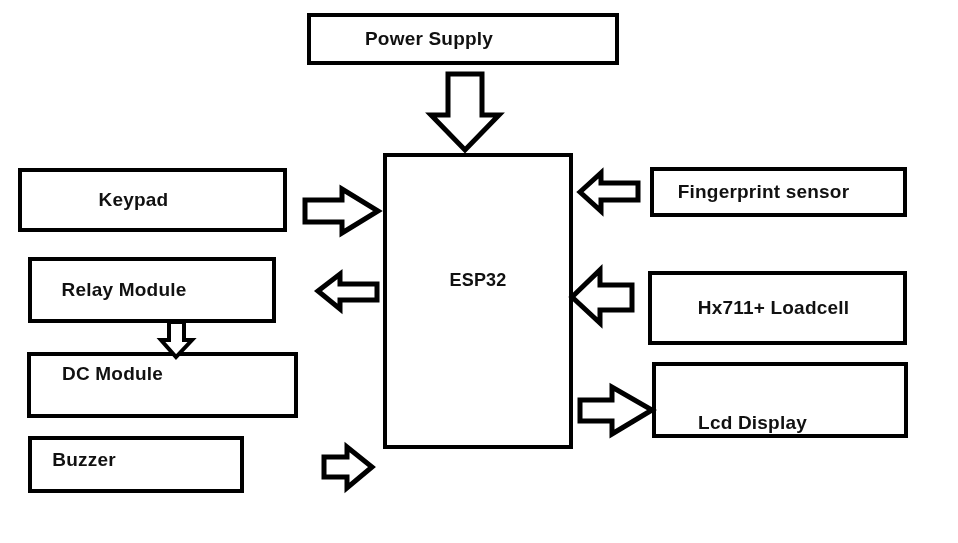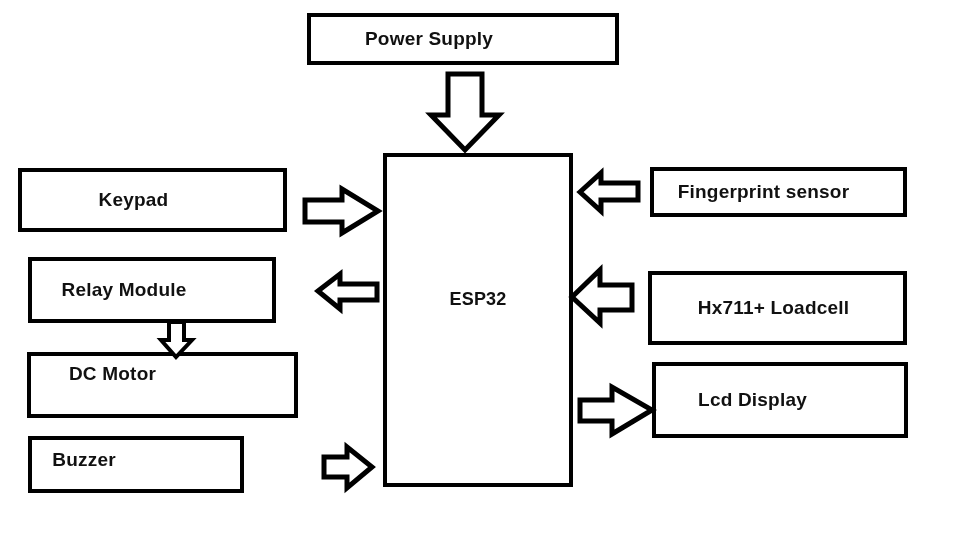--- a/index.html
+++ b/index.html
@@ -24,28 +24,28 @@
     align-items: center;
     justify-content: center;
     font-weight: bold;
     font-size: 19px;
     color: #111111;
     letter-spacing: 0.2px;
     white-space: nowrap;
   }
   
   .box-power       { left:307px; top:13px;  width:312px; height:52px;  padding-right:68px;text-align:right; }
-  .box-esp32       { left:383px; top:153px; width:190px; height:334px; padding-bottom:42px; font-size:18px; }
+  .box-esp32       { left:383px; top:153px; width:190px; height:296px; padding-bottom:42px; font-size:18px; }
   .box-keypad      { left:18px;  top:168px; width:269px; height:64px;  padding-right:38px; }
   .box-relay       { left:28px;  top:257px; width:248px; height:66px;  padding-right:56px; }
   .box-dcmotor     { left:27px;  top:352px; width:271px; height:66px;  padding-right:100px; padding-bottom:22px; }
   .box-buzzer      { left:28px;  top:436px; width:216px; height:57px;  padding-right:104px; padding-bottom:10px; }
   .box-fingerprint { left:650px; top:159px; width:257px; height:50px;  padding-right:30px;margin-top:8px; }
   .box-loadcell    { left:648px; top:271px; width:259px; height:74px;  padding-right:8px; }
-  .box-lcd         { left:652px; top:362px; width:256px; height:76px;  padding-right:55px; }
+  .box-lcd         { left:652px; top:362px; width:256px; height:76px;  padding-right:55px;align-items:flex-end; }
 
   #arrow-layer {
     position: absolute;
     left: 0;
     top: 0;
     width: 958px;
     height: 543px;
     pointer-events: none;
   }
   .arrow {
@@ -73,21 +73,21 @@
 
   <div class="box box-keypad">
     <span>Keypad</span>
   </div>
 
   <div class="box box-relay">
     <span>Relay Module</span>
   </div>
 
   <div class="box box-dcmotor">
-    <span>DC Motor</span>
+    <span>DC Module</span>
   </div>
 
   <div class="box box-buzzer">
     <span>Buzzer</span>
   </div>
 
   <div class="box box-fingerprint">
     <span>Fingerprint sensor</span>
   </div>
 

